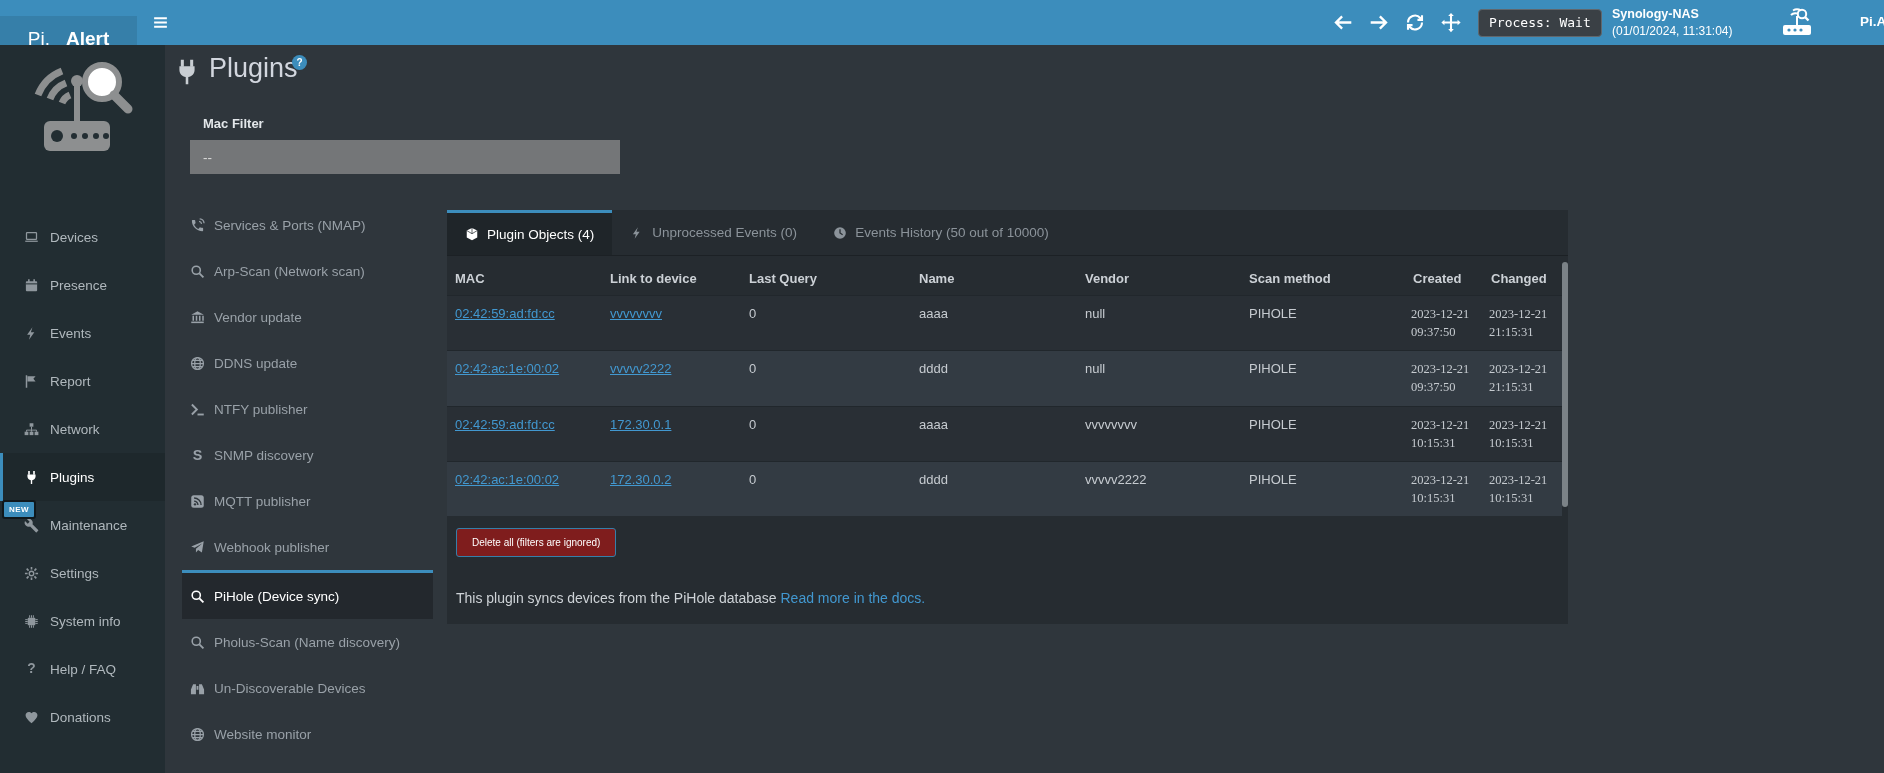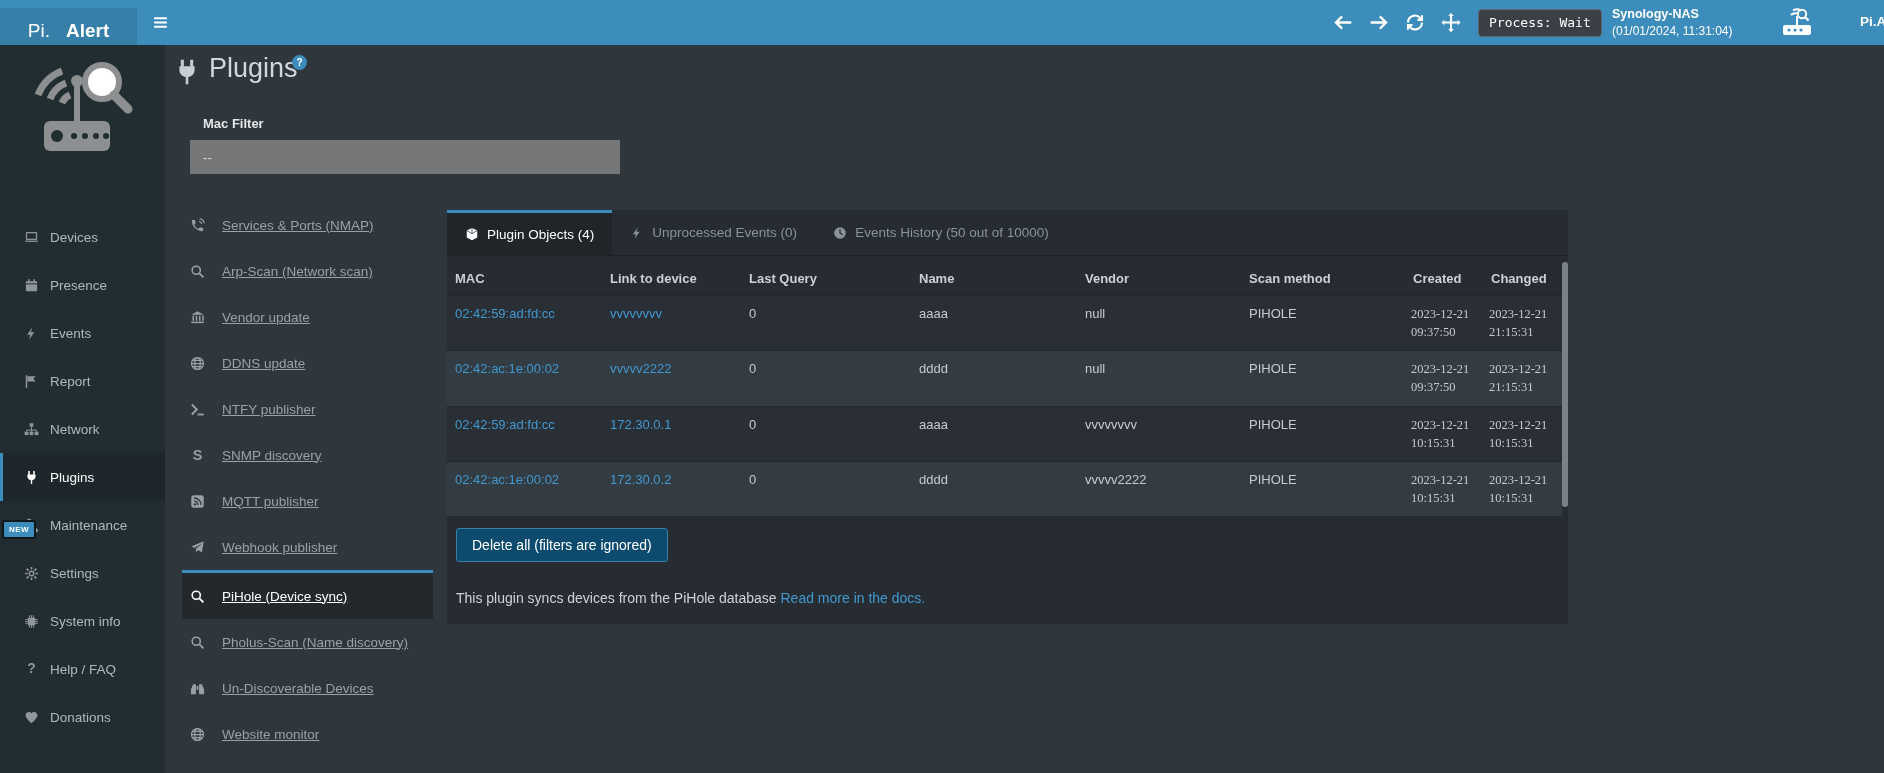--- a/index.html
+++ b/index.html
@@ -1,20 +1,20 @@
 <!DOCTYPE html>
 <html><head>
 <meta charset="utf-8">
 <style>
   html,body{margin:0;padding:0;background:#1d2226;}
   #app{position:relative;width:1884px;height:773px;overflow:hidden;
        font-family:"Liberation Sans",sans-serif;background:#2f363c;}
   
   .navbar{position:absolute;left:0;top:0;width:1884px;height:45px;background:#3c8dbc;}
-  .brand{position:absolute;left:0;top:8px;width:137px;height:45px;background:#367fa9;
+  .brand{position:absolute;left:0;top:16px;width:137px;height:45px;background:#367fa9;
          color:#fff;display:flex;align-items:center;justify-content:center;font-size:19px;cursor:pointer;}
   .brand b{font-weight:700;margin-left:16px;}
   .hamburger{position:absolute;left:137px;top:0;width:46px;height:45px;display:flex;
              align-items:center;justify-content:center;color:#fff;cursor:pointer;}
   .nav-ico{position:absolute;top:12px;width:22px;height:21px;color:#fff;cursor:pointer;}
   .proc-badge{position:absolute;left:1478px;top:9px;height:20px;padding:3px 10px;
               background:#3a4045;border:1px solid #60676d;border-radius:4px;color:#fff;
               font-family:"DejaVu Sans Mono",monospace;font-size:13px;line-height:20px;}
   .hostinfo{position:absolute;left:1612px;top:5px;color:#fff;line-height:1.45;}
   .hostinfo .hn{font-size:12.5px;font-weight:700;}
@@ -25,58 +25,58 @@
   .sidebar{position:absolute;left:0;top:45px;width:165px;height:728px;background:#222d32;text-align:center;}
   .logo{position:absolute;left:24px;top:12px;width:114px;height:110px;}
   .smenu{position:absolute;left:0;top:168px;width:165px;}
   .sitem{height:48px;display:flex;align-items:center;gap:11px;padding-left:24px;
          color:#b0b8bd;font-size:13.5px;cursor:pointer;box-sizing:border-box;}
   .sitem .ic{color:#8f979d;}
   .sitem.active{background:#1e282c;border-left:3px solid #3c8dbc;padding-left:21px;color:#fff;}
   .sitem.active .ic{color:#fff;}
   .new-badge{position:absolute;left:2px;top:455px;width:30px;height:15px;background:#3c8dbc;
              border:2px solid #10181c;border-radius:3px;color:#fff;font-size:8px;font-weight:700;
-             display:flex;align-items:center;justify-content:center;letter-spacing:.5px;margin-top:20px;}
+             display:flex;align-items:center;justify-content:center;letter-spacing:.5px;}
   
   .content{position:absolute;left:165px;top:45px;width:1719px;height:728px;}
   .pg-ico{position:absolute;left:8px;top:13px;width:28px;height:28px;color:#c9ced3;}
   .pg-title{position:absolute;left:44px;top:8px;font-size:27px;color:#d2d6de;font-weight:400;}
   .help-badge{position:absolute;left:127px;top:10px;width:15px;height:15px;border-radius:50%;
               background:#3c8dbc;color:#fff;font-size:10px;font-weight:700;display:flex;
               align-items:center;justify-content:center;cursor:pointer;}
   .flt-label{position:absolute;left:38px;top:71px;font-size:13px;font-weight:700;color:#e3e7ea;}
   .flt-input{position:absolute;left:25px;top:95px;width:417px;height:34px;background:#747678;
              border:none;color:#ddd;font-size:13.5px;padding:0 0 0 13px;
              font-family:"Liberation Sans",sans-serif;box-sizing:content-box;}
   
   .pnav{position:absolute;left:17px;top:157px;width:251px;}
-  .pitem{height:46px;display:flex;align-items:center;gap:17px;padding-left:8px;
-         color:#99a1a8;font-size:13.5px;cursor:pointer;box-sizing:border-box;text-decoration:underline;}
+  .pitem{height:46px;display:flex;align-items:center;gap:9px;padding-left:8px;
+         color:#99a1a8;font-size:13.5px;cursor:pointer;box-sizing:border-box;}
   .pitem .ic{color:#99a1a8;}
   .pitem.active{height:49px;border-top:3px solid #3c8dbc;background:#23282d;color:#fff;}
   .pitem.active .ic{color:#fff;}
   
   .tabbox{position:absolute;left:282px;top:165px;width:1121px;height:414px;background:#262c31;}
   .tabs{display:flex;height:45px;border-bottom:1px solid #1c2125;}
   .tab{display:flex;align-items:center;gap:8px;padding:0 18px;color:#8b939a;
        font-size:13.5px;cursor:pointer;box-sizing:border-box;}
   .tab .ic{width:14px;height:14px;}
   .tab.active{background:#1f2529;border-top:3px solid #3c8dbc;color:#fff;}
   
   .tbl{position:absolute;left:0;top:52px;width:1115px;border-collapse:collapse;table-layout:fixed;}
   .tbl th{padding:8px;font-size:13px;font-weight:700;color:#ccd1d6;text-align:left;height:17px;}
   .tbl td{padding:9px 8px;font-size:13px;color:#c6cbd0;text-align:left;vertical-align:top;
           height:35px;border-top:1px solid #21272c;line-height:1.45;}
   .tbl tr.r-dark td{background:#292f35;}
   .tbl tr.r-light td{background:#333b43;}
-  .tbl .lnk{color:#4298d0;cursor:pointer;}
+  .tbl .lnk{color:#4298d0;cursor:pointer;text-decoration:underline;}
   .tbl td.c-date{font-size:12.5px;padding-left:6px;padding-right:2px;font-family:Liberation Serif, serif;}
   .scrollbar{position:absolute;right:0;top:52px;width:6px;height:245px;background:#7b8287;border-radius:3px;cursor:pointer;}
-  .del-btn{position:absolute;left:9px;top:318px;padding:8px 15px;background:#0c4a6e;
-           border:1px solid #367fa9;border-radius:3px;color:#fff;font-size:14px;
+  .del-btn{position:absolute;left:9px;top:318px;padding:8px 15px;background:#7f1d1d;
+           border:1px solid #367fa9;border-radius:3px;color:#fff;font-size:10px;
            font-family:"Liberation Sans",sans-serif;cursor:pointer;}
   .note{position:absolute;left:9px;top:380px;font-size:14px;color:#ced3d7;}
   .note a{color:#4298d0;text-decoration:none;cursor:pointer;}
   .ic{display:inline-block;flex:none;}
   svg.ic{width:15px;height:15px;}
 </style>
 </head>
 <body>
 
 <svg width="0" height="0" style="position:absolute">

